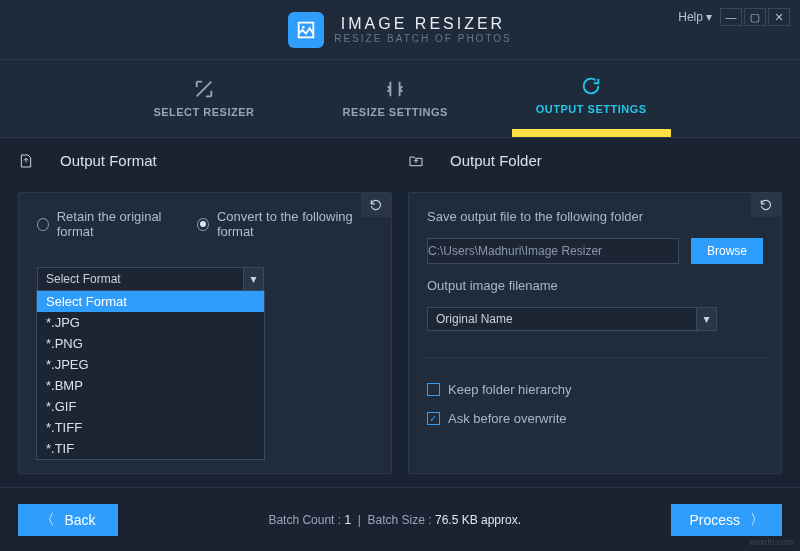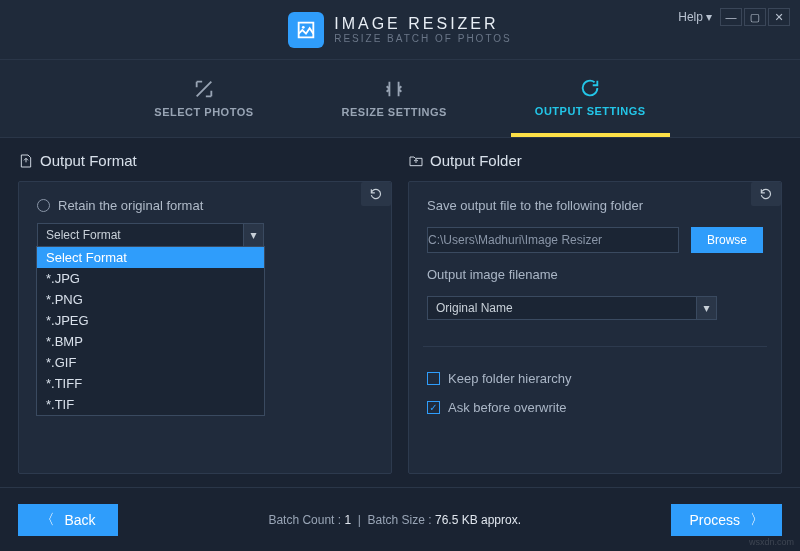--- a/index.html
+++ b/index.html
@@ -20,20 +20,21 @@
     display: flex;
     align-items: center;
     padding: 0 12px;
     border-bottom: 1px solid #2a3648;
   }
   .header .brand {
     display: flex;
     align-items: center;
     margin: 0 auto;
     gap: 10px;
+    text-align: center;
   }
   .logo {
     width: 36px; height: 36px; background: #2f9dfb;
     border-radius: 6px;
     display: flex; align-items: center; justify-content: center;
   }
   .logo svg { width: 22px; height: 22px; fill: #fff; }
   .brand-text .t1 { color: #e8eef5; font-size: 16px; letter-spacing: 3px; font-weight: 500; }
   .brand-text .t2 { color: #6a7688; font-size: 10px; letter-spacing: 2px; }
   .header-right {
@@ -64,45 +65,45 @@
     justify-content: center;
     gap: 6px;
     padding: 10px 24px;
     color: #98a4b4;
     font-size: 11px;
     font-weight: 600;
     letter-spacing: 0.5px;
     cursor: pointer;
     border-bottom: 2px solid transparent;
   }
-  .tab.active { color: #23c6e8; border-bottom: 4px solid #fde047; }
+  .tab.active { color: #23c6e8; border-bottom: 8px solid #fde047; }
   .tab .ico { width: 22px; height: 22px; display:flex; align-items:center; justify-content:center;}
   .tab .ico svg { fill: currentColor; }
   
   .main {
     display: flex;
     gap: 16px;
     padding: 14px 18px 10px 18px;
     height: 346px;
   }
   .panel {
     flex: 1;
     border: 1px solid #2d3a4e;
     background: #202b3c;
     border-radius: 2px;
     padding: 16px 18px;
     position: relative;
   }
   .section-head {
     display:flex;
     align-items:center;
-    gap:6px;
+    gap:26px;
     color:#d8e0ea;
     font-size:15px;
-    margin-bottom: 12px;
+    margin-bottom: 23px;
   }
   .section-head svg { width:16px;height:16px;stroke:#d8e0ea;fill:none;stroke-width:1.4;}
   .col { display:flex; flex-direction:column; gap: 14px; }
   .reset-btn {
     width: 30px; height: 24px;
     background:#2a3648;
     display:flex;align-items:center;justify-content:center;
     position:absolute; right:0; top:0;
     cursor:pointer;
     border-radius:2px;
@@ -167,21 +168,21 @@
     padding:0 16px;
     display:flex;align-items:center;justify-content:center;
     cursor:pointer;
   }
   .row { display:flex; align-items:center; gap:12px; }
   .select2 { position:relative; width: 290px;}
   .check-row {display:flex;align-items:center;gap:8px;color:#aab6c6;font-size:13px;cursor:pointer;}
   .checkbox {width:13px;height:13px;border:1.5px solid #2f9dfb;display:flex;align-items:center;justify-content:center;}
   .checkbox.checked::after{content:"✓";color:#2f9dfb;font-size:10px;line-height:1;}
   .divider{height:1px;background:#2d3a4e;margin:12px -4px 10px;}
-  .left-col .radios{display:flex;flex-direction:row;gap:12px;margin-bottom:10px;}
+  .left-col .radios{display:flex;flex-direction:row;gap:12px;margin-bottom:28px;}
   .sel-wrap{position:relative;width:227px;}
   
   .footer {
     position:absolute;
     left:0;right:0;bottom:0;
     height: 64px;
     display:flex;
     align-items:center;
     padding: 0 18px;
     border-top:1px solid #2a3648;
@@ -238,21 +239,21 @@
   </div>
 </div>
 
 <div class="tabs">
   <div class="tab">
     <span class="ico">
       <svg viewBox="0 0 24 24" width="22" height="22">
           <path d="M4 20L20 4M4 4h6M4 4v6M20 20h-6M20 20v-6" stroke="currentColor" stroke-width="2" fill="none"></path>
         </svg>
     </span>
-    <span>SELECT PHOTOS</span>
+    <span>SELECT RESIZER</span>
   </div>
   <div class="tab">
     <span class="ico">
       <svg viewBox="0 0 24 24" width="22" height="22">
           <path d="M7 4v16M17 4v16M7 12l-3-3M7 12l-3 3M17 12l3-3M17 12l3 3" stroke="currentColor" stroke-width="2" fill="none"></path>
         </svg>
     </span>
     <span>RESIZE SETTINGS</span>
   </div>
   <div class="tab active">
@@ -278,20 +279,24 @@
     <div class="panel left-col">
       <div class="reset-btn">
         <svg viewBox="0 0 24 24" width="14" height="14">
             <path d="M4 10a8 8 0 1 1 0 4M4 4v6h6" stroke="currentColor" stroke-width="2" fill="none"></path>
           </svg>
       </div>
       <div class="radios">
         <div class="radio-row">
           <span class="radio"></span>
           <span>Retain the original format</span>
+        </div>
+        <div class="radio-row">
+          <span class="radio checked"></span>
+          <span>Convert to the following format</span>
         </div>
       </div>
       <div class="sel-wrap">
         <div class="select-box">
           <span>Select Format</span>
           <span class="caret">▾</span>
         </div>
         <div class="dropdown">
           <div class="opt hl">Select Format</div>
           <div class="opt">*.JPG</div>

